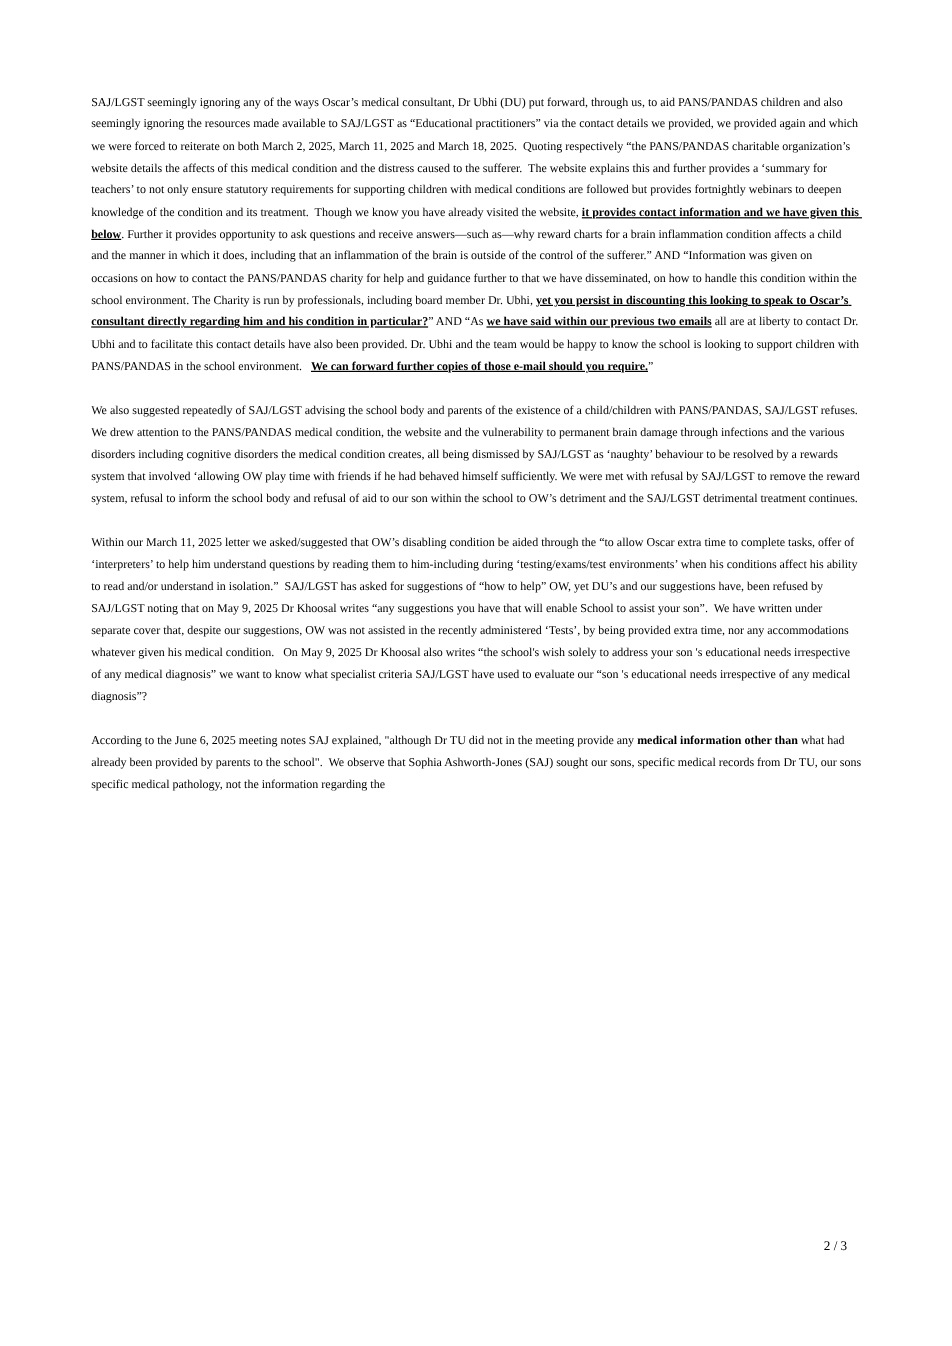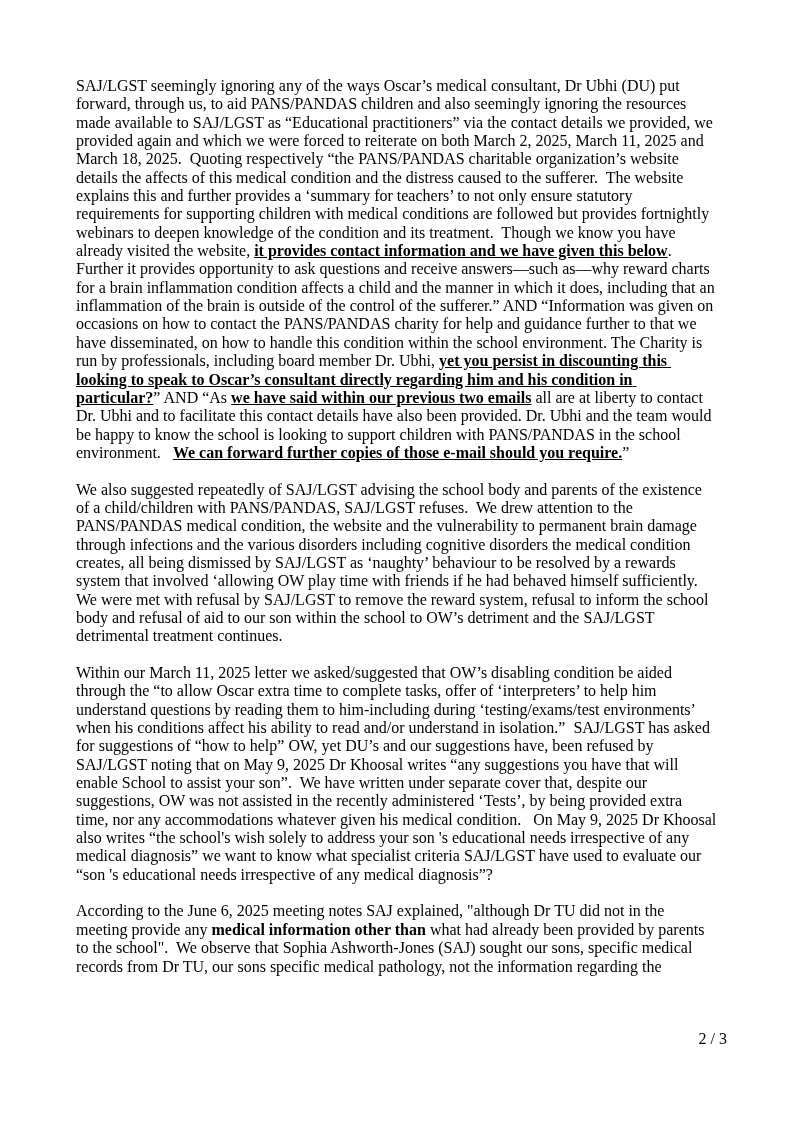--- a/index.html
+++ b/index.html
@@ -14,37 +14,37 @@
     background: #ffffff;
     color: #000000;
     font-family: "Liberation Serif", serif;
     overflow: hidden;
   }
   .doc-body {
     position: absolute;
     left: 76px;
     top: 77px;
     width: 642px;
-    font-size: 16px;
+    font-size: 10px;
     line-height: 18.35px;
     text-align: left;
   }
   .para {
     margin: 0 0 18.35px 0;
     white-space: pre-wrap;
   }
   .b { font-weight: bold; }
   .u { text-decoration: underline; }
   .page-number {
     position: absolute;
-    left: 85px;
+    left: 64px;
     top: 1030px;
     width: 642px;
     text-align: right;
-    font-size: 16px;
+    font-size: 11px;
     line-height: 18.35px;
   }
 </style>
 </head>
 <body>
 
 <div class="page">
   <div class="doc-body">
     <p class="para"><span>SAJ/LGST seemingly ignoring any of the ways Oscar’s medical consultant, Dr Ubhi (DU) put forward, through us, to aid PANS/PANDAS children and also seemingly ignoring the resources made available to SAJ/LGST as “Educational practitioners” via the contact details we provided, we provided again and which we were forced to reiterate on both March 2, 2025, March 11, 2025 and March 18, 2025.  Quoting respectively “the PANS/PANDAS charitable organization’s website details the affects of this medical condition and the distress caused to the sufferer.  The website explains this and further provides a ‘summary for teachers’ to not only ensure statutory requirements for supporting children with medical conditions are followed but provides fortnightly webinars to deepen knowledge of the condition and its treatment.  Though we know you have already visited the website, </span><span class="b u">it provides contact information and we have given this below</span><span>. Further it provides opportunity to ask questions and receive answers—such as—why reward charts for a brain inflammation condition affects a child and the manner in which it does, including that an inflammation of the brain is outside of the control of the sufferer.” AND “Information was given on occasions on how to contact the PANS/PANDAS charity for help and guidance further to that we have disseminated, on how to handle this condition within the school environment. The Charity is run by professionals, including board member Dr. Ubhi, </span><span class="b u">yet you persist in discounting this looking to speak to Oscar’s consultant directly regarding him and his condition in particular?</span><span>” AND “As </span><span class="b u">we have said within our previous two emails</span><span> all are at liberty to contact Dr. Ubhi and to facilitate this contact details have also been provided. Dr. Ubhi and the team would be happy to know the school is looking to support children with PANS/PANDAS in the school environment.   </span><span class="b u">We can forward further copies of those e-mail should you require.</span><span>”</span></p>
     <p class="para"><span>We also suggested repeatedly of SAJ/LGST advising the school body and parents of the existence of a child/children with PANS/PANDAS, SAJ/LGST refuses.  We drew attention to the PANS/PANDAS medical condition, the website and the vulnerability to permanent brain damage through infections and the various disorders including cognitive disorders the medical condition creates, all being dismissed by SAJ/LGST as ‘naughty’ behaviour to be resolved by a rewards system that involved ‘allowing OW play time with friends if he had behaved himself sufficiently. We were met with refusal by SAJ/LGST to remove the reward system, refusal to inform the school body and refusal of aid to our son within the school to OW’s detriment and the SAJ/LGST detrimental treatment continues.</span></p>

